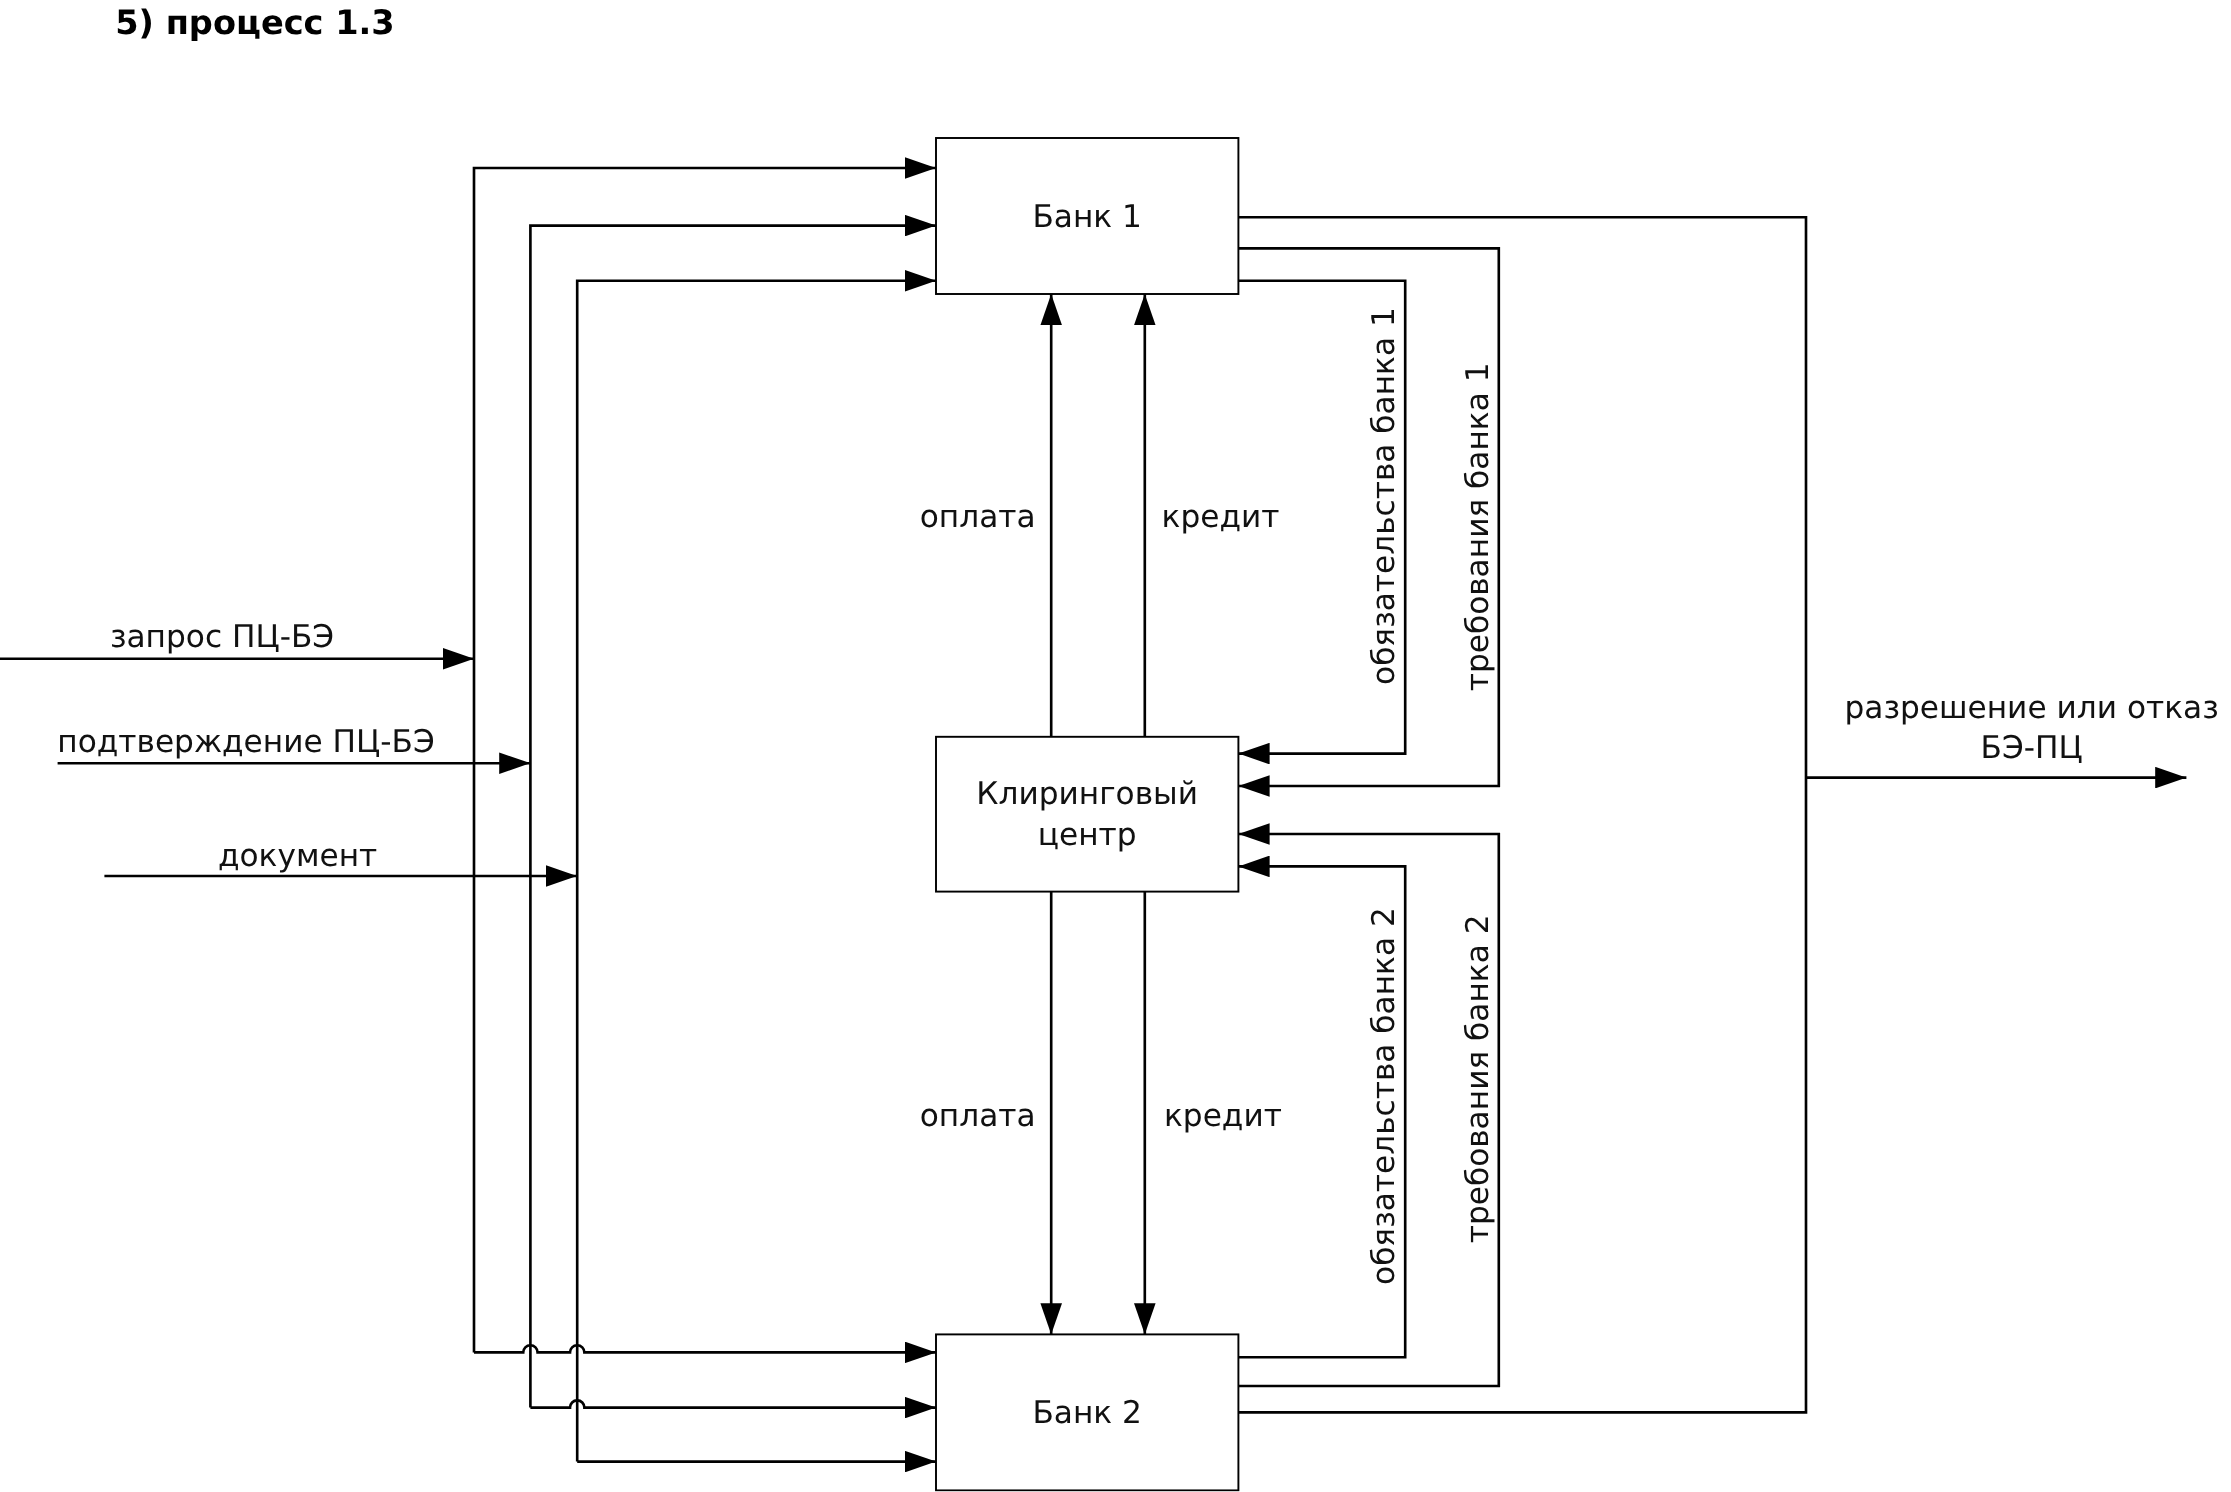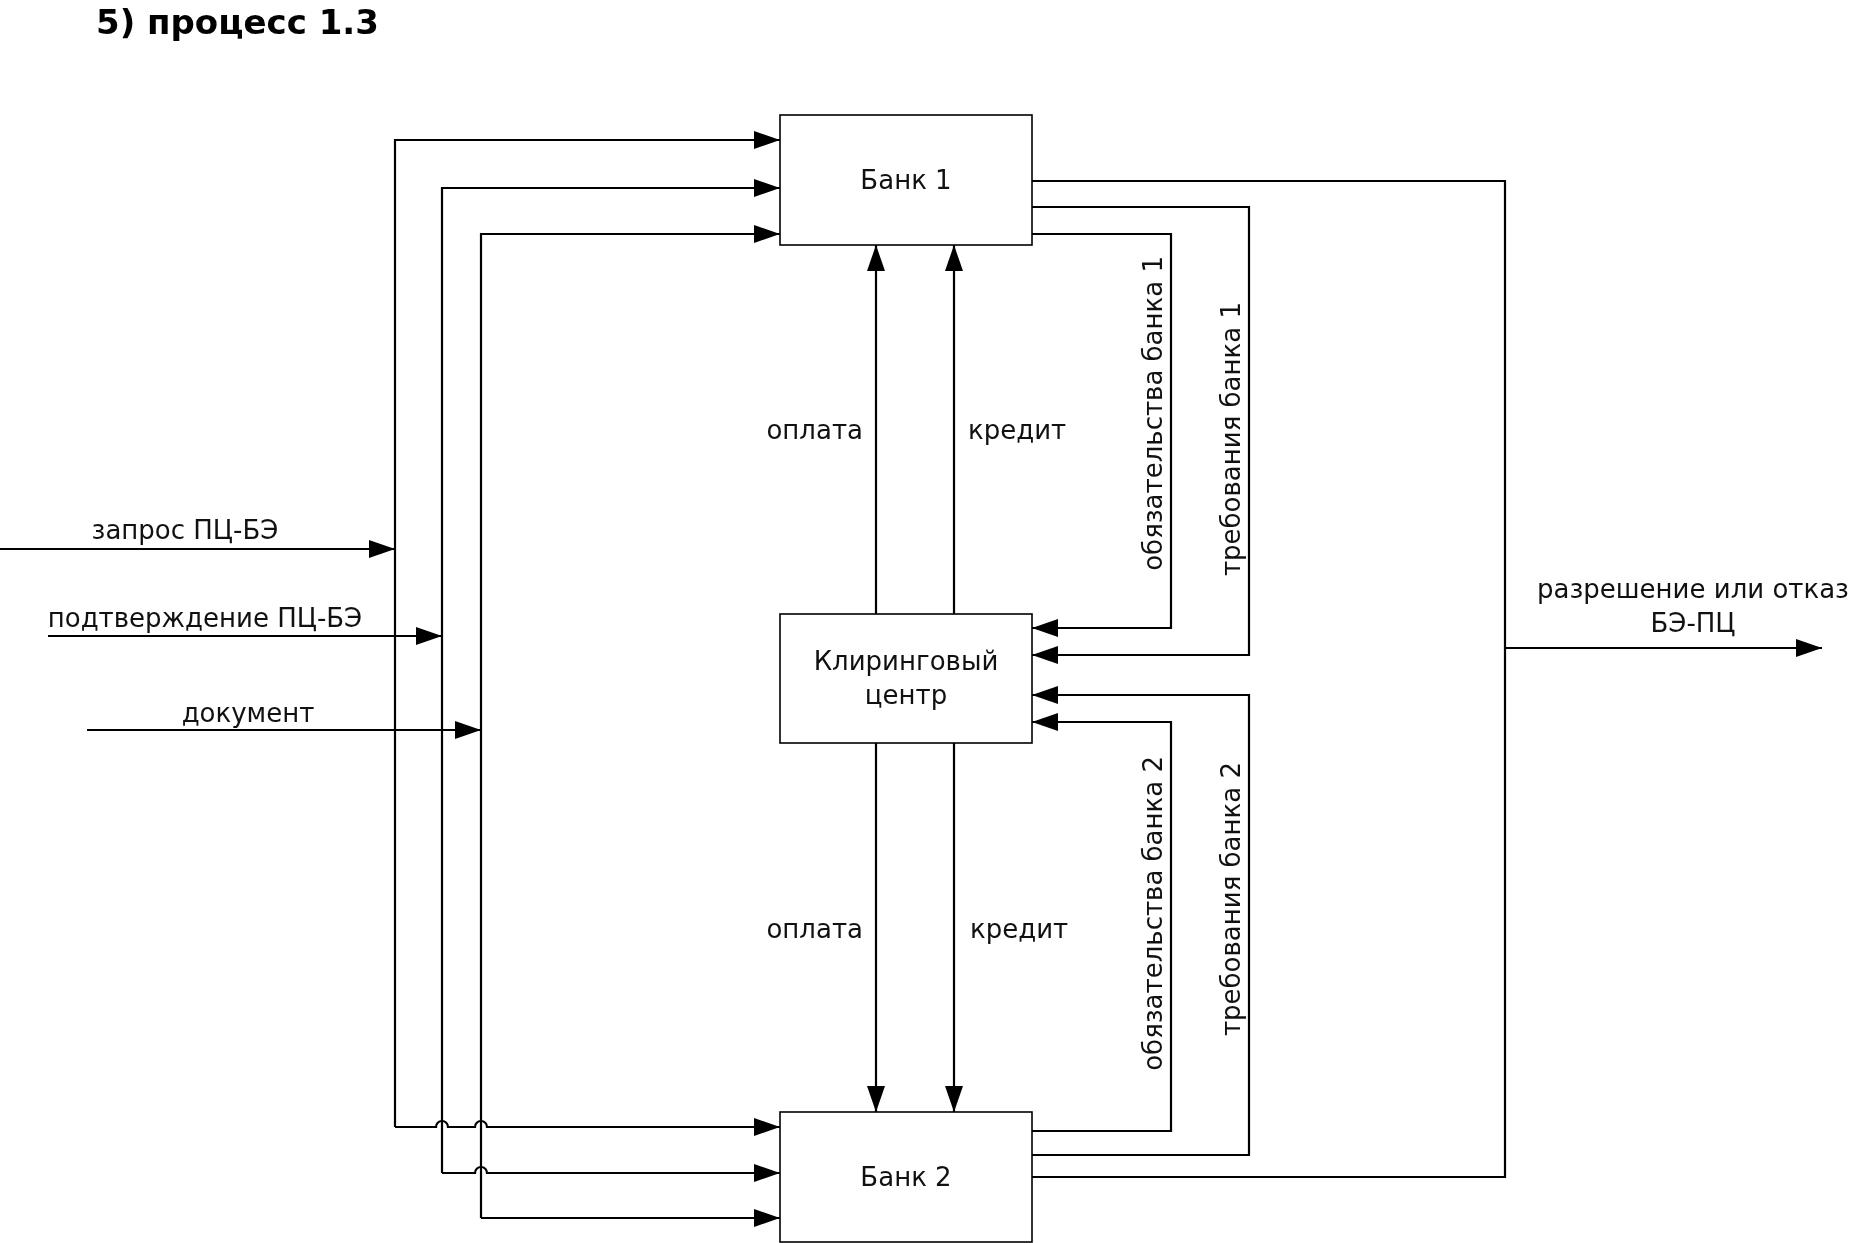--- a/index.html
+++ b/index.html
@@ -1,17 +1,17 @@
 <!DOCTYPE html>
 <html><head>
 <meta charset="utf-8">
 <style>
   html, body { margin: 0; padding: 0; background: #ffffff; }
   body { width: 1859px; height: 1243px; position: relative; overflow: hidden; font-family: "DejaVu Sans", sans-serif; }
-  #title { position: absolute; left: 96px; top: 2px; font-family: "DejaVu Sans", sans-serif; font-weight: bold; font-size: 34px; color: #000; margin: 0; }
+  #title { position: absolute; left: 96px; top: 2px; font-family: "DejaVu Sans", sans-serif; font-weight: bold; font-size: 28px; color: #000; margin: 0; }
   svg { position: absolute; left: 0; top: 0; }
   svg text { font-family: "DejaVu Sans", sans-serif; font-size: 26px; fill: #111; }
   .ln { stroke: #000; stroke-width: 2.2; fill: none; }
   .box { stroke: #000; stroke-width: 1.6; fill: #fff; }
   .head { fill: #000; }
 </style>
 </head>
 <body>
 
 <h1 id="title">5) процесс 1.3</h1>

